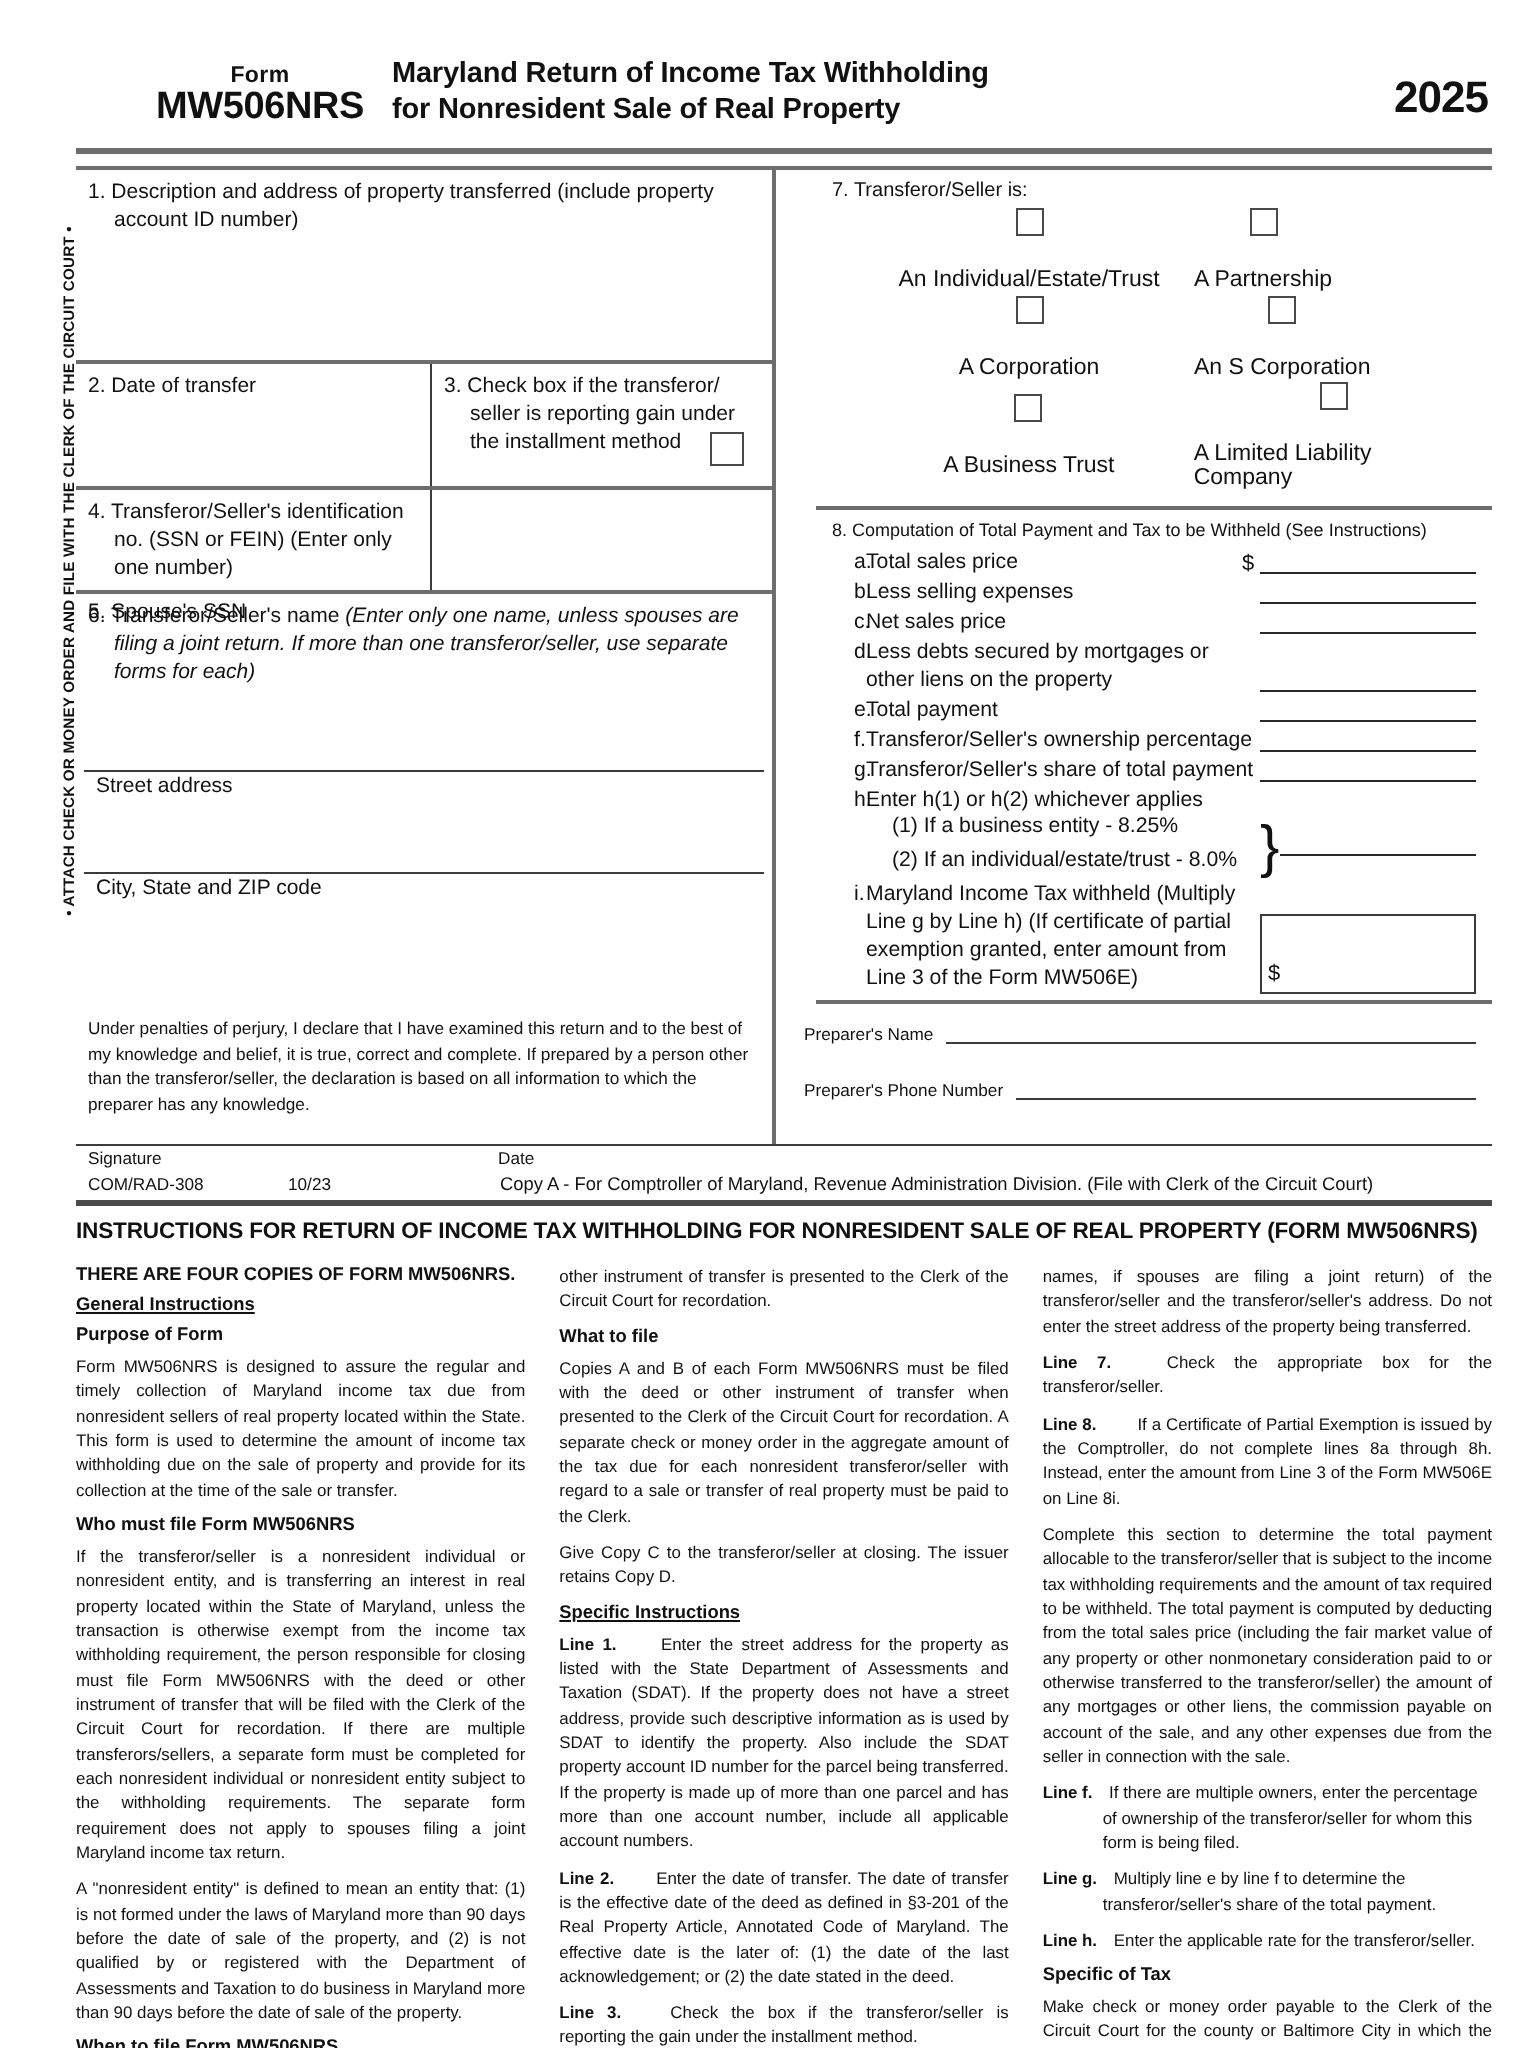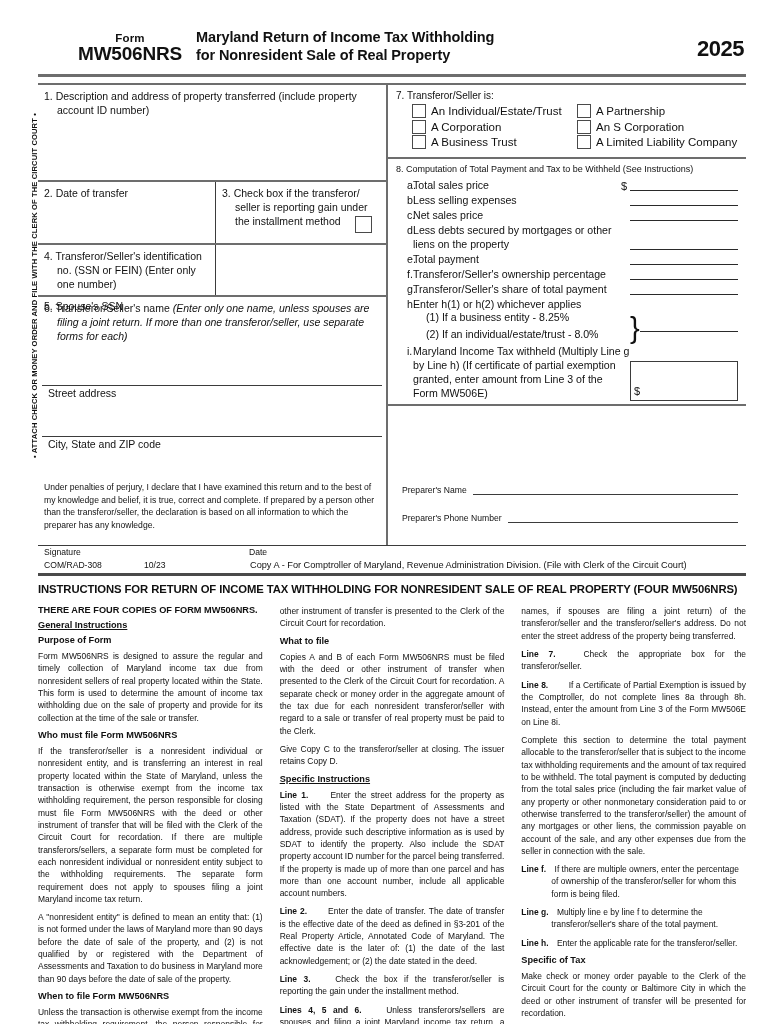--- a/index.html
+++ b/index.html
@@ -28,21 +28,21 @@
   .sidebar {
     position:absolute; left:-11px; top:0; width:14px; height:405px;
     display:flex; align-items:center; justify-content:center;
   }
   .sidebar span {
     transform:rotate(-90deg); white-space:nowrap;
     font-size:7.6px; font-weight:bold; letter-spacing:.1px;
   }
   .formgrid { display:flex; border-top:2px solid #6d6d6d; }
   .col-left { width:350px; border-right:2px solid #6d6d6d; }
-  .col-right { flex:1; }
+  .col-right { flex:1;padding-left:20px; }
 
   .cell { padding:5px 6px 4px 6px; }
   .cell .n { font-size:10.5px; line-height:1.3; }
   .hang { padding-left:13px; text-indent:-13px; }
   .ital { font-style:italic; }
 
   .box1 { height:97px; border-bottom:2px solid #6d6d6d; }
   .row23 { display:flex; border-bottom:2px solid #6d6d6d; height:63px; }
   .c2 { width:178px; border-right:1.5px solid #3b3b3b; }
   .c3 { flex:1; position:relative; }
@@ -55,21 +55,21 @@
   .c4 { width:178px; border-right:1.5px solid #3b3b3b; }
   .c5 { flex:1; }
   .box6 { height:178px; position:relative; }
   .line-lbl { font-size:10.5px; }
   .ul { border-top:1.2px solid #3b3b3b; margin:0 4px; }
 
   
   .box7 { border-bottom:2px solid #6d6d6d; padding:5px 8px 6px 8px; }
   .box7 .ttl { font-size:10px; font-weight:normal; margin-bottom:3px; }
   .chk-row { display:flex; margin:1.5px 0 1.5px 16px; font-size:11.5px; align-items:center; }
-  .chk-row .opt { display:flex; align-items:center; gap:5px; }
+  .chk-row .opt { display:flex; align-items:center; gap:16px;flex-direction:column; }
   .chk-row .opt:first-child { width:165px; }
   .chk-s { width:14px; height:14px; border:1.6px solid #4a4a4a; background:#fff; flex:0 0 auto; }
 
   
   .box8 { padding:5px 8px 2px 8px; border-bottom:2px solid #6d6d6d; }
   .box8 .ttl { font-size:9px; margin-bottom:5px; }
   .li { display:flex; font-size:10.6px; line-height:1.32; margin-bottom:1px; }
   .li .let { width:17px; flex:0 0 17px; padding-left:11px; }
   .li .txt { flex:1; }
   .li .amt { width:108px; flex:0 0 108px; position:relative; }
@@ -320,21 +320,21 @@
     </div>
 
     <div class="footrow">
       <div class="f1">COM/RAD-308</div>
       <div class="f2">10/23</div>
       <div class="f3">Copy A - For Comptroller of Maryland, Revenue Administration Division. (File with Clerk of the Circuit Court)</div>
     </div>
   </div>
 
   <div class="instr">
-    <h1>INSTRUCTIONS FOR RETURN OF INCOME TAX WITHHOLDING FOR NONRESIDENT SALE OF REAL PROPERTY (FOUR MW506NRS)</h1>
+    <h1>INSTRUCTIONS FOR RETURN OF INCOME TAX WITHHOLDING FOR NONRESIDENT SALE OF REAL PROPERTY (FORM MW506NRS)</h1>
 
     <div class="cols">
 
       <div class="col">
         <h3>THERE ARE FOUR COPIES OF FORM MW506NRS.</h3>
         <h3 class="u">General Instructions</h3>
         <h3>Purpose of Form</h3>
         <p>Form MW506NRS is designed to assure the regular and timely collection of Maryland income tax due from nonresident sellers of real property located within the State. This form is used to determine the amount of income tax withholding due on the sale of property and provide for its collection at the time of the sale or transfer.</p>
         <h3>Who must file Form MW506NRS</h3>
         <p>If the transferor/seller is a nonresident individual or nonresident entity, and is transferring an interest in real property located within the State of Maryland, unless the transaction is otherwise exempt from the income tax withholding requirement, the person responsible for closing must file Form MW506NRS with the deed or other instrument of transfer that will be filed with the Clerk of the Circuit Court for recordation. If there are multiple transferors/sellers, a separate form must be completed for each nonresident individual or nonresident entity subject to the withholding requirements. The separate form requirement does not apply to spouses filing a joint Maryland income tax return.</p>

